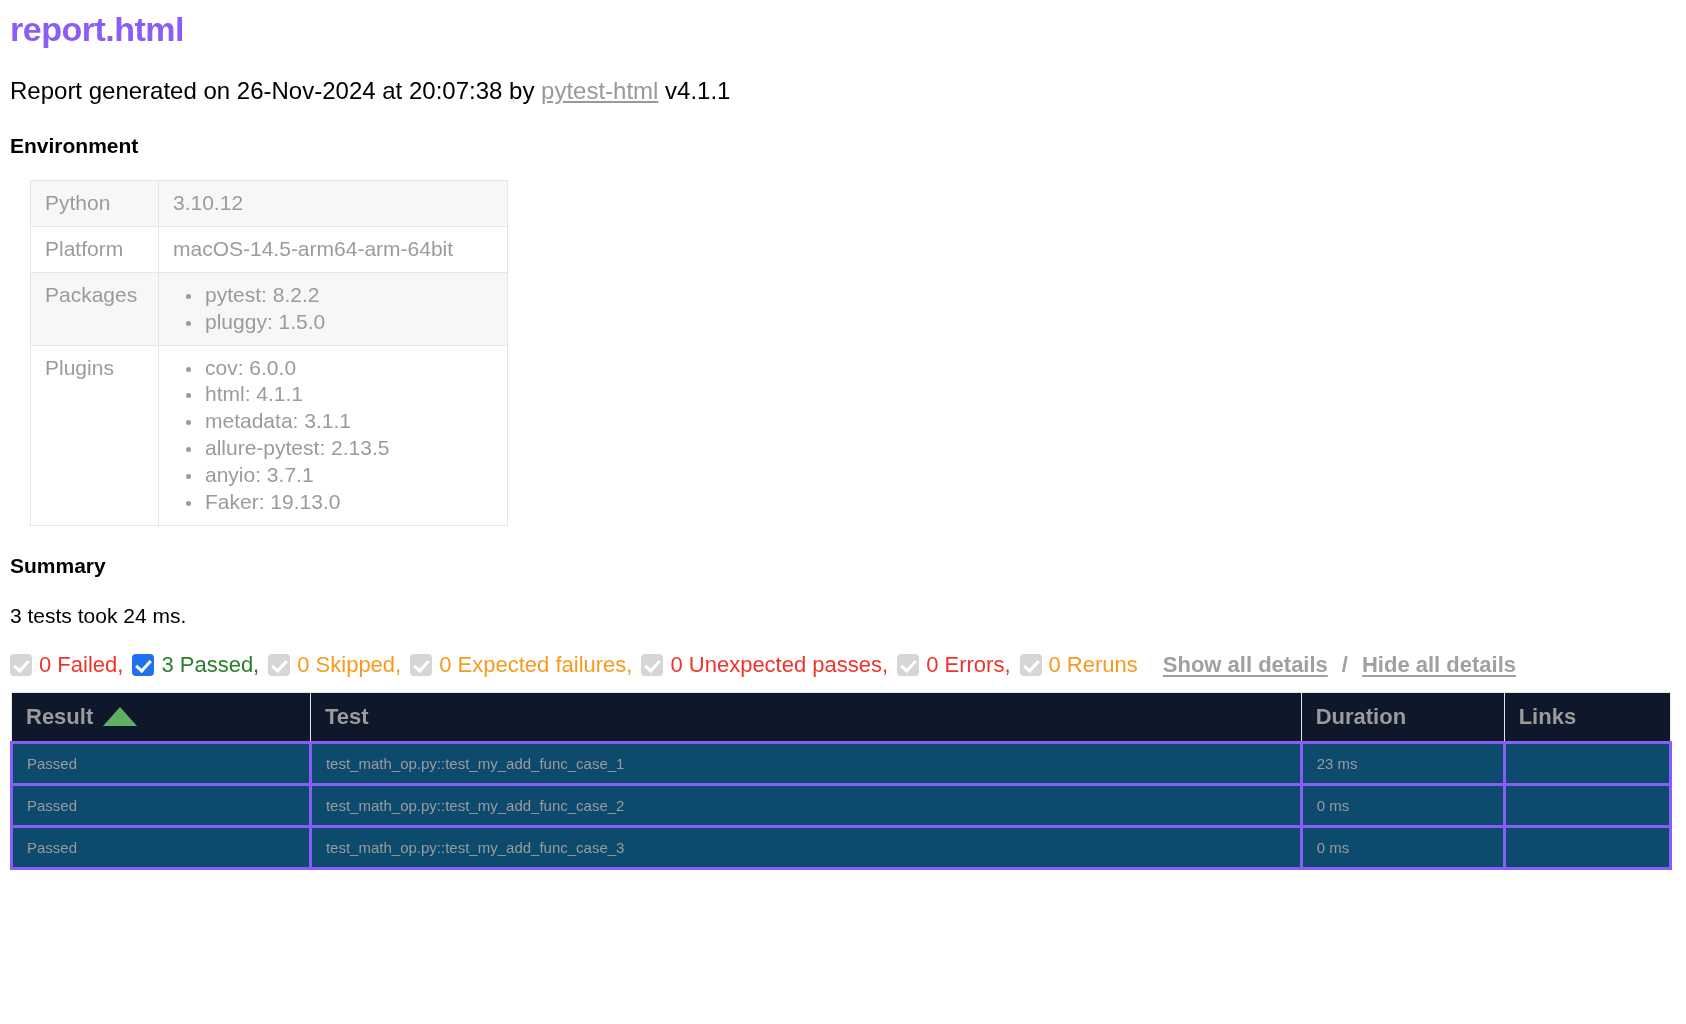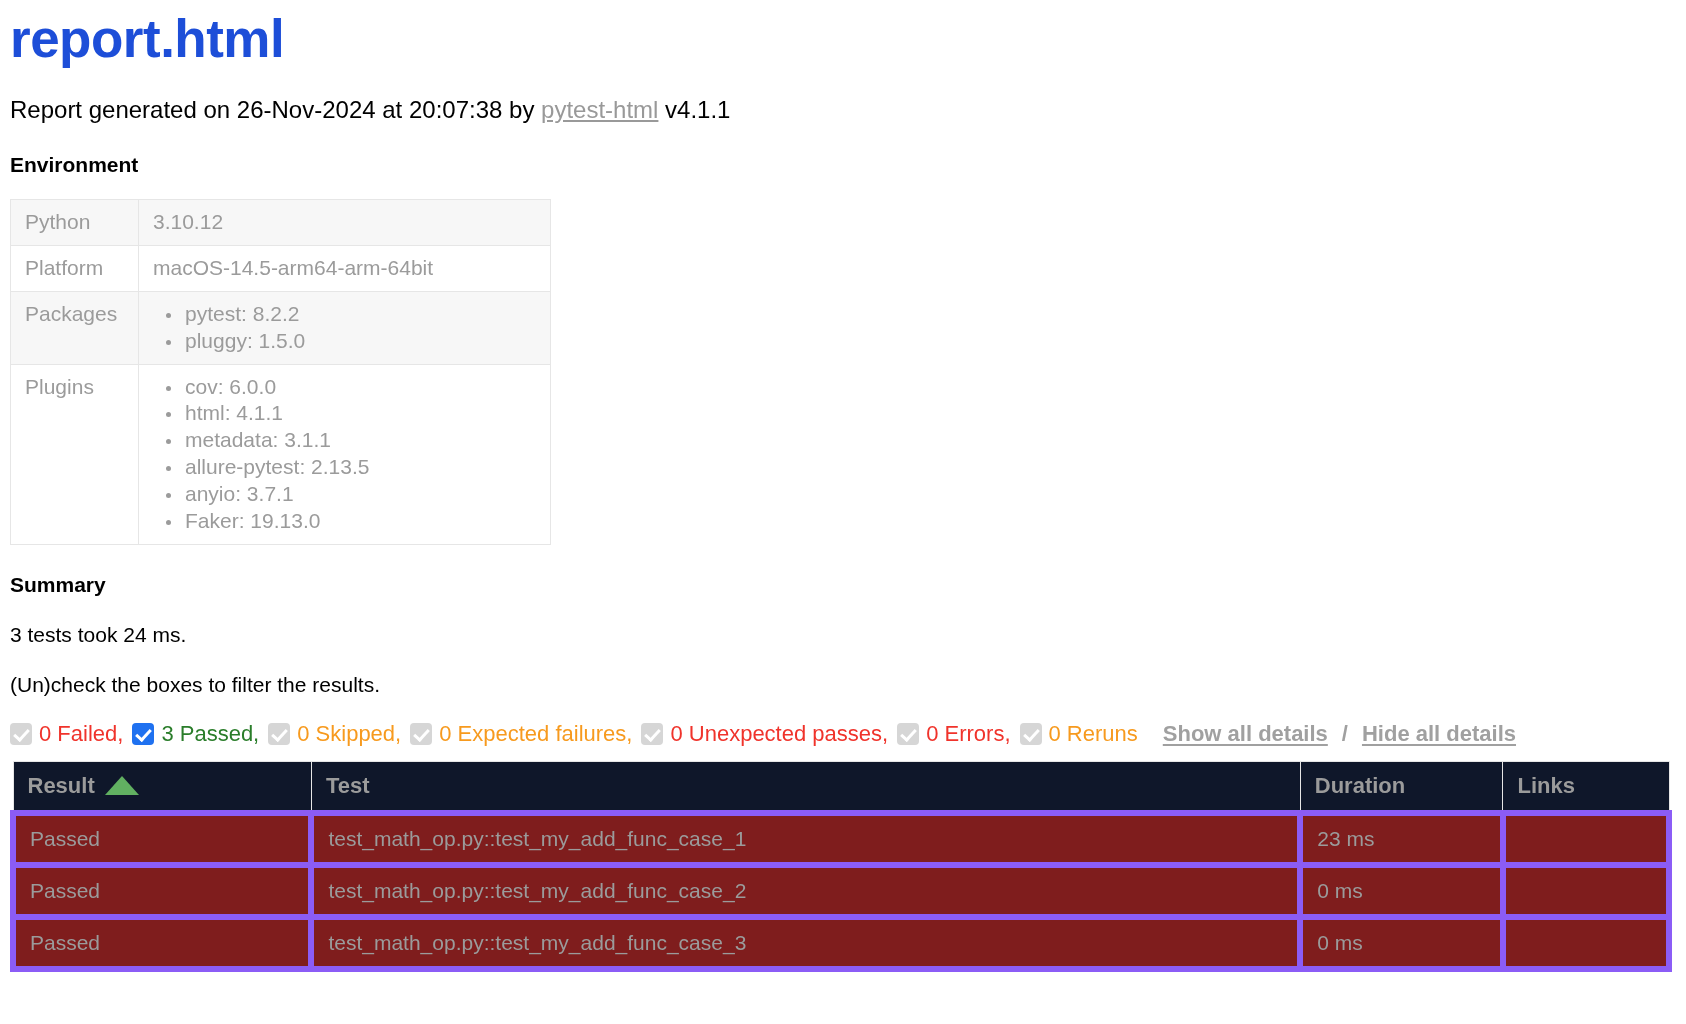--- a/index.html
+++ b/index.html
@@ -16,26 +16,26 @@
     height: 1024px;
     overflow: hidden;
     -webkit-font-smoothing: antialiased;
   }
   .page {
     padding: 0 10px;
   }
 
   
   h1.report-title {
-    font-size: 53px;
+    font-size: 34px;
     font-weight: bold;
     line-height: 1.0;
     margin: 12px 0 0 0;
     letter-spacing: -0.5px;
-    color: #1d4ed8;
+    color: #8b5cf6;
   }
   p.generated {
     font-size: 24px;
     margin: 30px 0 0 0;
     line-height: 1.25;
     color: #000;
   }
   a.ext-link {
     color: #999999;
     text-decoration: underline;
@@ -46,22 +46,23 @@
     font-size: 21px;
     font-weight: bold;
     margin: 28px 0 0 0;
     color: #000;
   }
 
   
   table.environment {
     border-collapse: collapse;
     margin-top: 22px;
-    width: 541px;
+    width: 478px;
     table-layout: fixed;
+    margin-left: 20px;
   }
   table.environment td {
     border: 1px solid #e6e6e6;
     padding: 9px 14px;
     font-size: 21px;
     color: #9b9b9b;
     vertical-align: top;
     line-height: 1.28;
   }
   table.environment td.key { width: 128px; }
@@ -151,25 +152,25 @@
   table.results th {
     text-align: left;
     font-size: 22px;
     font-weight: bold;
     color: #9b9b9b;
     border: 1px solid #e6e6e6;
     padding: 11px 14px;
     background: #0f172a;
   }
   table.results td {
-    font-size: 21px;
+    font-size: 15px;
     color: #9b9b9b;
-    border: 6px solid #8b5cf6;
+    border: 3px solid #8b5cf6;
     padding: 11px 14px;
-    background: #7f1d1d;
+    background: #0c4a6e;
   }
   th.col-result   { width: 293px; }
   th.col-test     { width: 971px; }
   th.col-duration { width: 199px; }
   th.col-links    { width: 163px; }
 
   .sort-arrow {
     display: inline-block;
     width: 0; height: 0;
     margin-left: 10px;
@@ -223,21 +224,20 @@
             <li>Faker: 19.13.0</li>
           </ul>
         </td>
       </tr>
     </tbody>
   </table>
 
   <h2 class="section-title">Summary</h2>
 
   <p class="summary-line">3 tests took 24 ms.</p>
-  <p class="summary-line">(Un)check the boxes to filter the results.</p>
 
   <div class="filters">
 
     <label class="filter-item">
       <span class="cbox"></span>
       <span class="filter-label c-red">0 Failed,</span>
     </label>
 
     <label class="filter-item">
       <span class="cbox active"></span>

